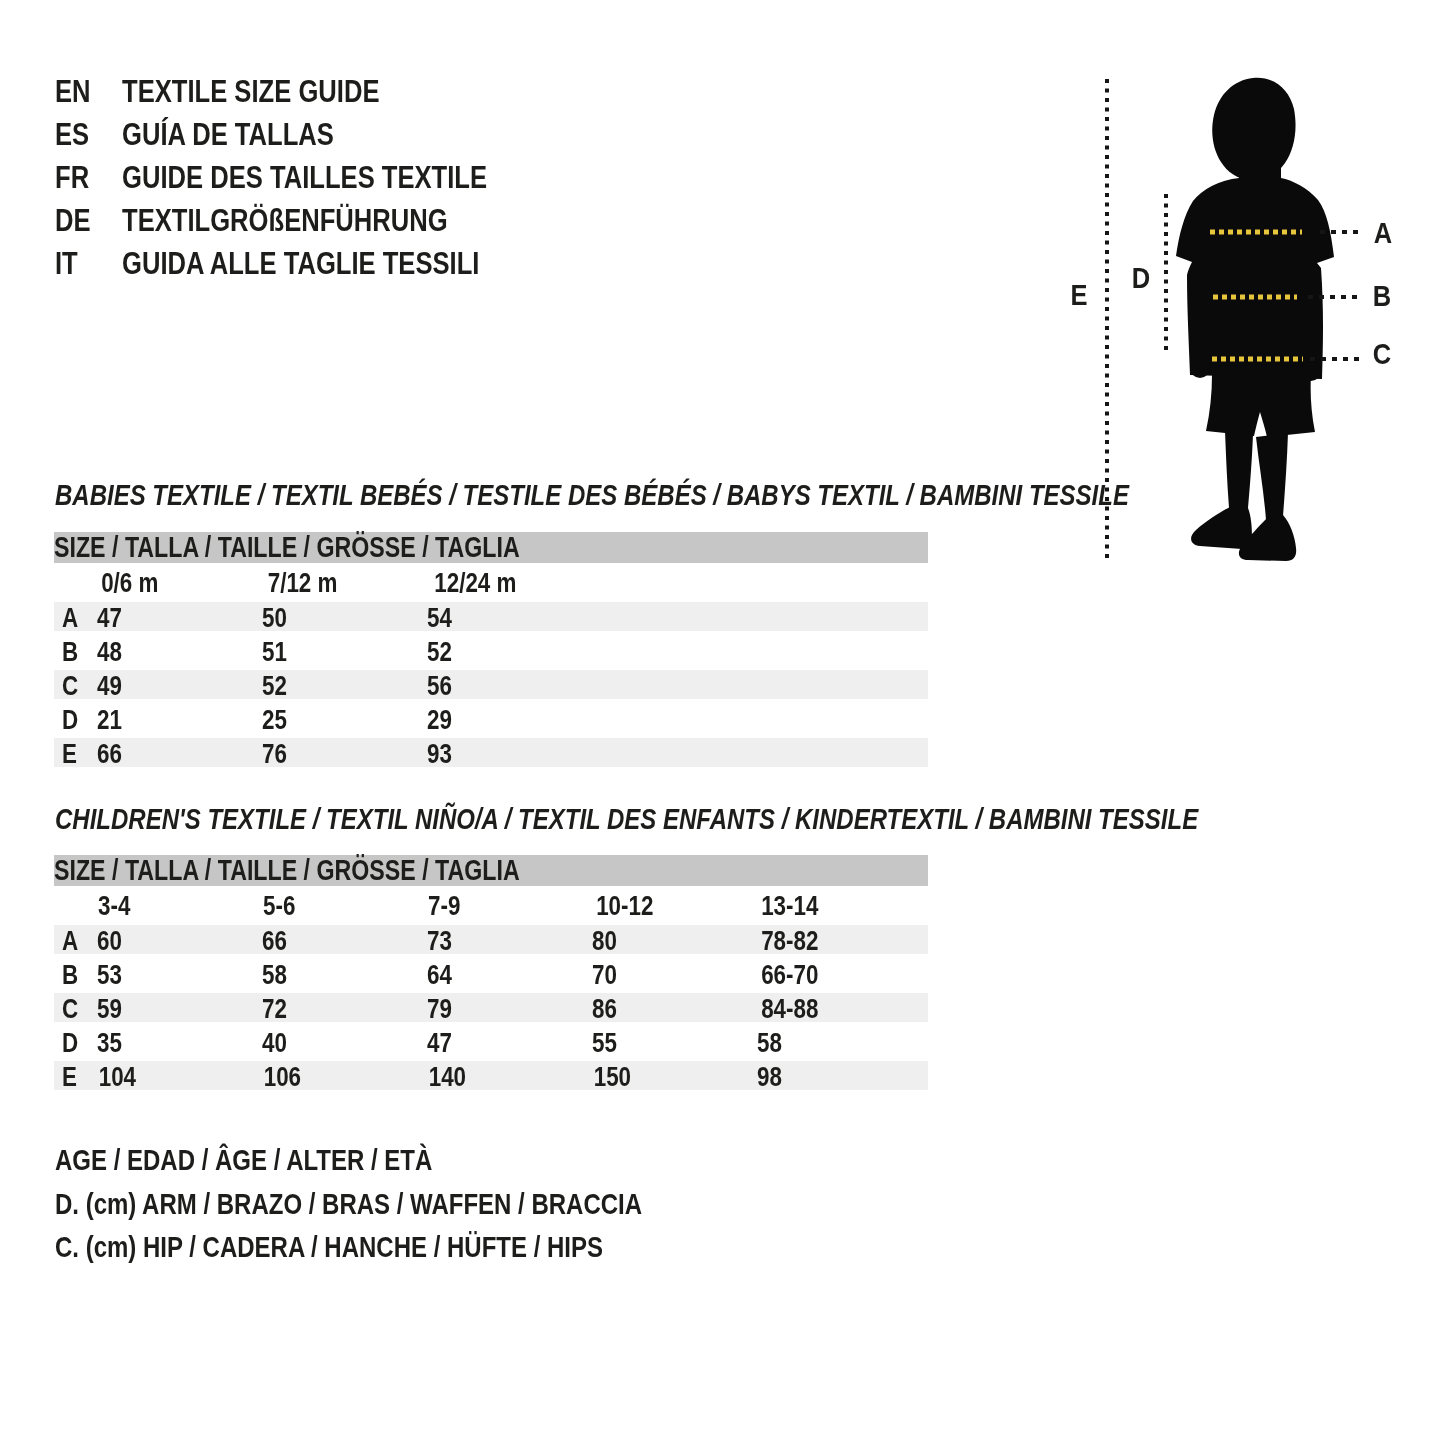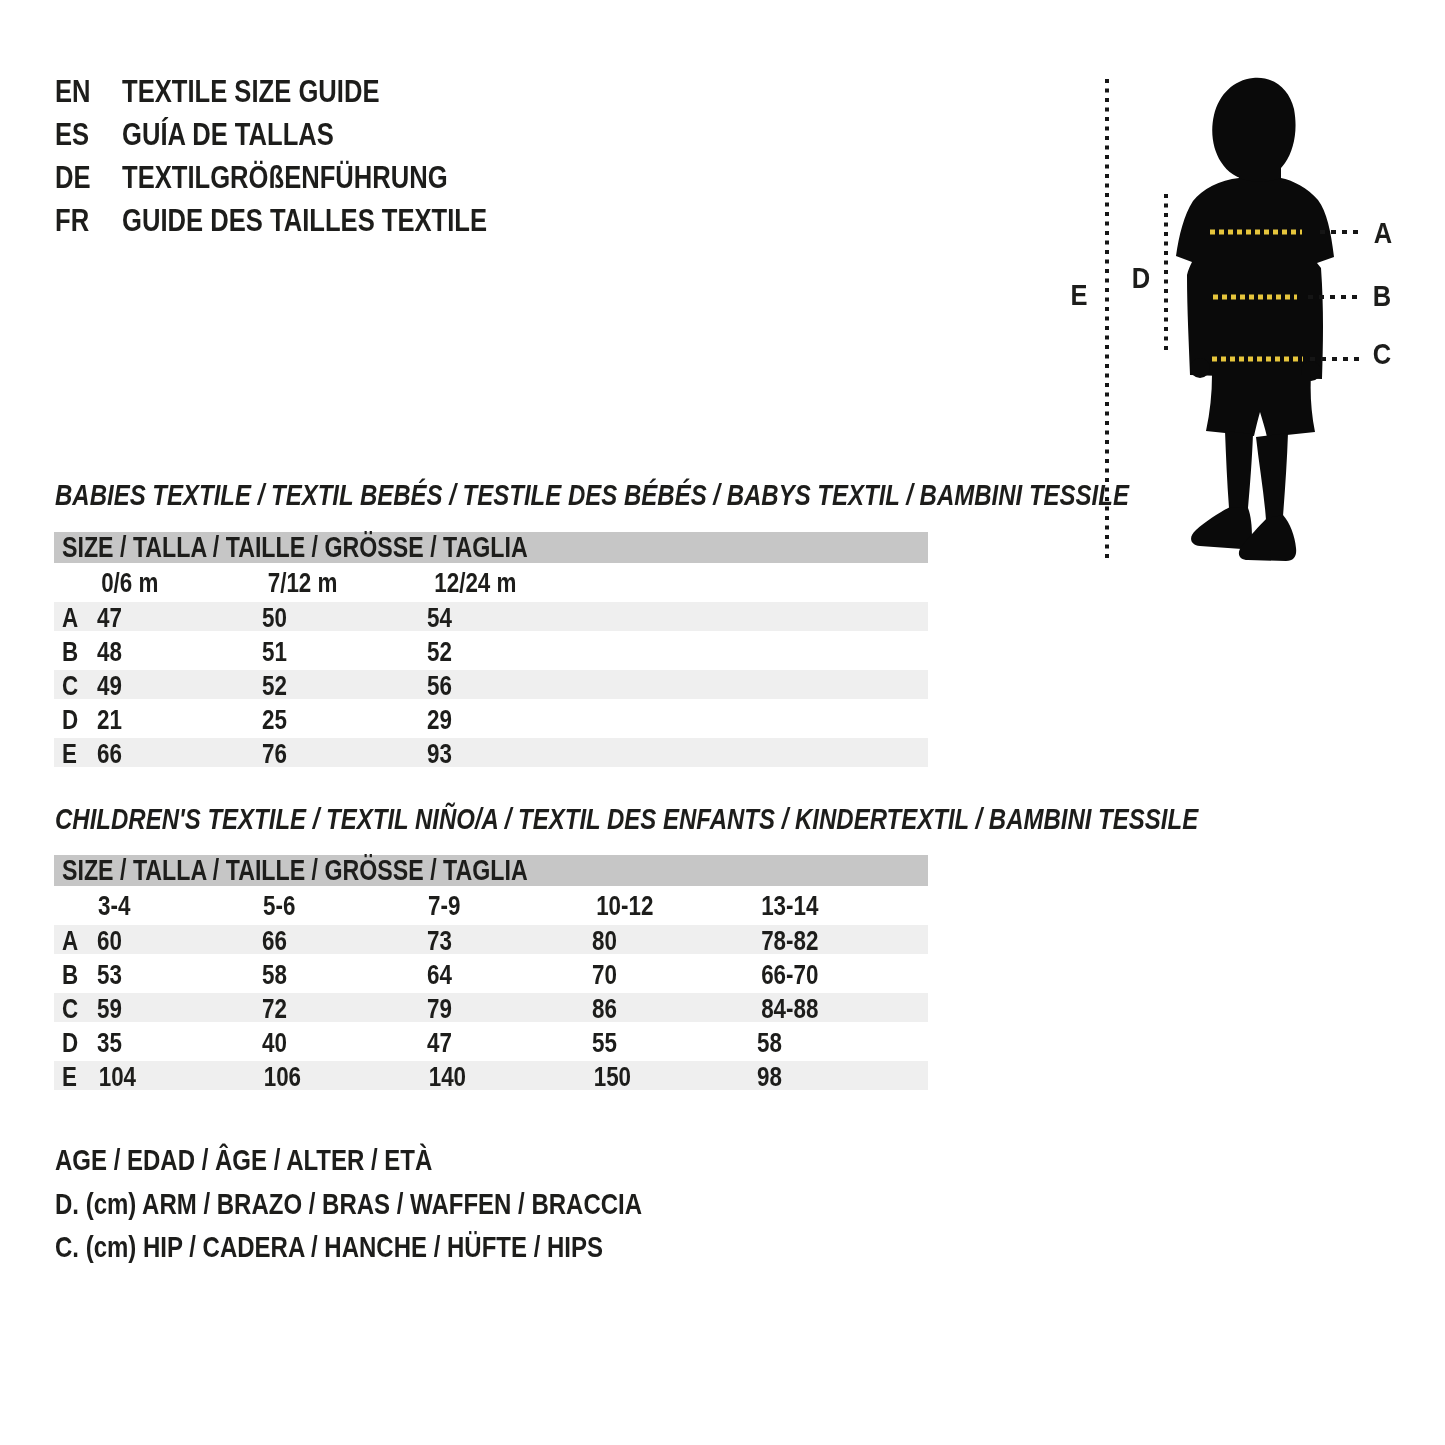--- a/index.html
+++ b/index.html
@@ -19,21 +19,21 @@
 
   
   .section-title{position:absolute;left:55px;font-size:30px;line-height:30px;font-style:italic;}
   .title-babies{top:480px;}
   .title-children{top:804px;}
 
   
   .size-table{position:absolute;left:54px;width:874px;}
   .tbl-babies{top:532px;}
   .tbl-children{top:855px;}
-  .size-bar{height:31px;background:#c6c6c6;display:flex;align-items:center;padding-left:8px;box-sizing:border-box;font-size:29px;}
+  .size-bar{height:31px;background:#c6c6c6;display:flex;align-items:center;box-sizing:border-box;font-size:29px;}
   .grid-row{display:grid;align-items:center;}
   .cols-3{grid-template-columns:40px 165px 165px 165px;}
   .cols-5{grid-template-columns:40px 165px 165px 165px 165px 165px;}
   .col-head-row{height:39px;font-size:28px;}
   .data-row{height:29px;margin-bottom:5px;font-size:28px;}
   .data-row.alt{background:#efefef;}
   .row-label{padding-left:8px;}
   .cell{text-align:left;}
 
   
@@ -57,26 +57,30 @@
   <div class="lang-header">
     <div class="lang-row">
       <span class="lang-code"><span class="cx">EN</span></span>
       <span class="cx">TEXTILE SIZE GUIDE</span>
     </div>
     <div class="lang-row">
       <span class="lang-code"><span class="cx">ES</span></span>
       <span class="cx">GUÍA DE TALLAS</span>
     </div>
     <div class="lang-row">
+      <span class="lang-code"><span class="cx">FR</span></span>
+      <span class="cx">GUIDE DES TAILLES TEXTILE</span>
+    </div>
+    <div class="lang-row">
       <span class="lang-code"><span class="cx">DE</span></span>
       <span class="cx">TEXTILGRÖßENFÜHRUNG</span>
     </div>
     <div class="lang-row">
-      <span class="lang-code"><span class="cx">FR</span></span>
-      <span class="cx">GUIDE DES TAILLES TEXTILE</span>
+      <span class="lang-code"><span class="cx">IT</span></span>
+      <span class="cx">GUIDA ALLE TAGLIE TESSILI</span>
     </div>
   </div>
 
   <svg class="figure-svg" viewBox="0 0 405 540" aria-hidden="true">
 
     <line x1="67" y1="19" x2="67" y2="502" stroke="#151515" stroke-width="4" stroke-dasharray="4 5.5"></line>
 
     <line x1="126" y1="134" x2="126" y2="293" stroke="#151515" stroke-width="4" stroke-dasharray="4 5.5"></line>
 
     <g fill="#0a0a0a">

